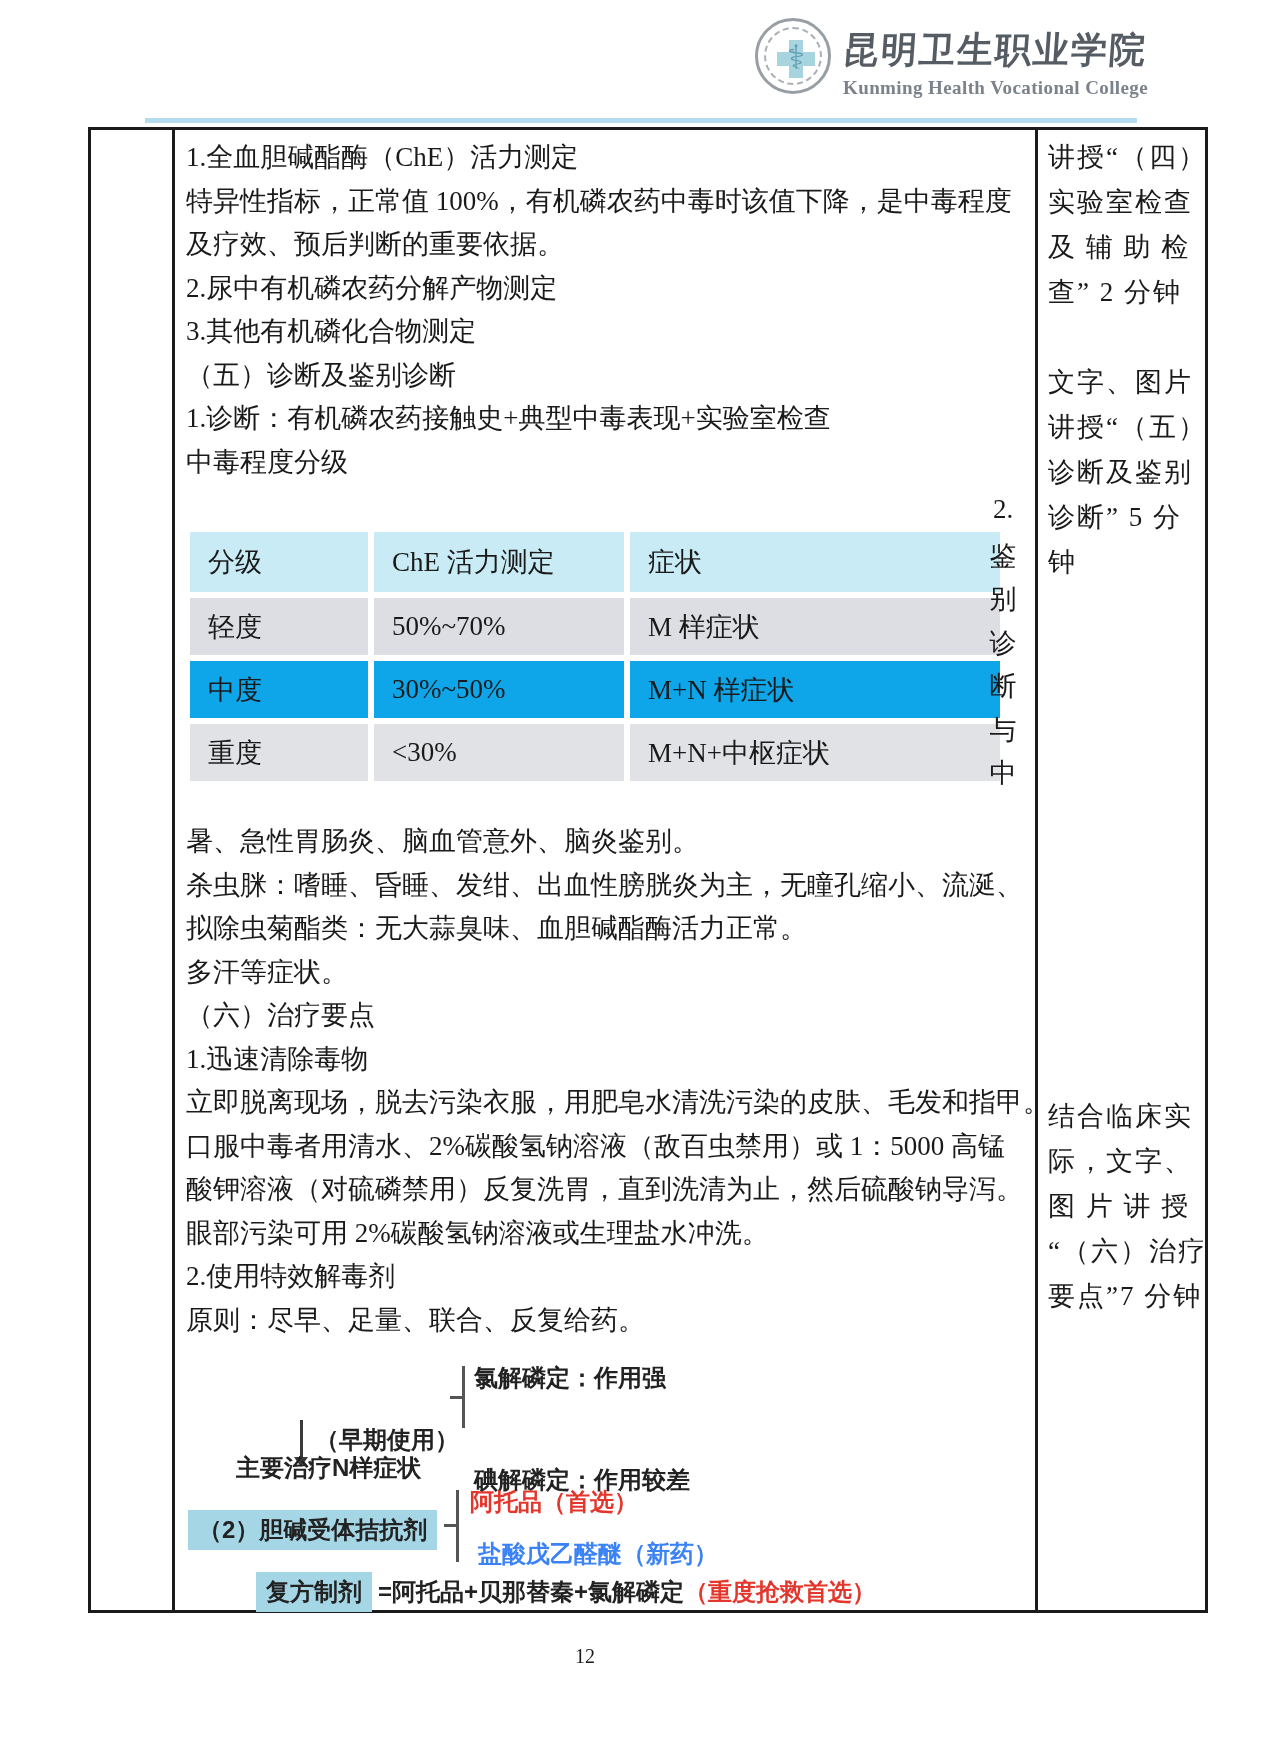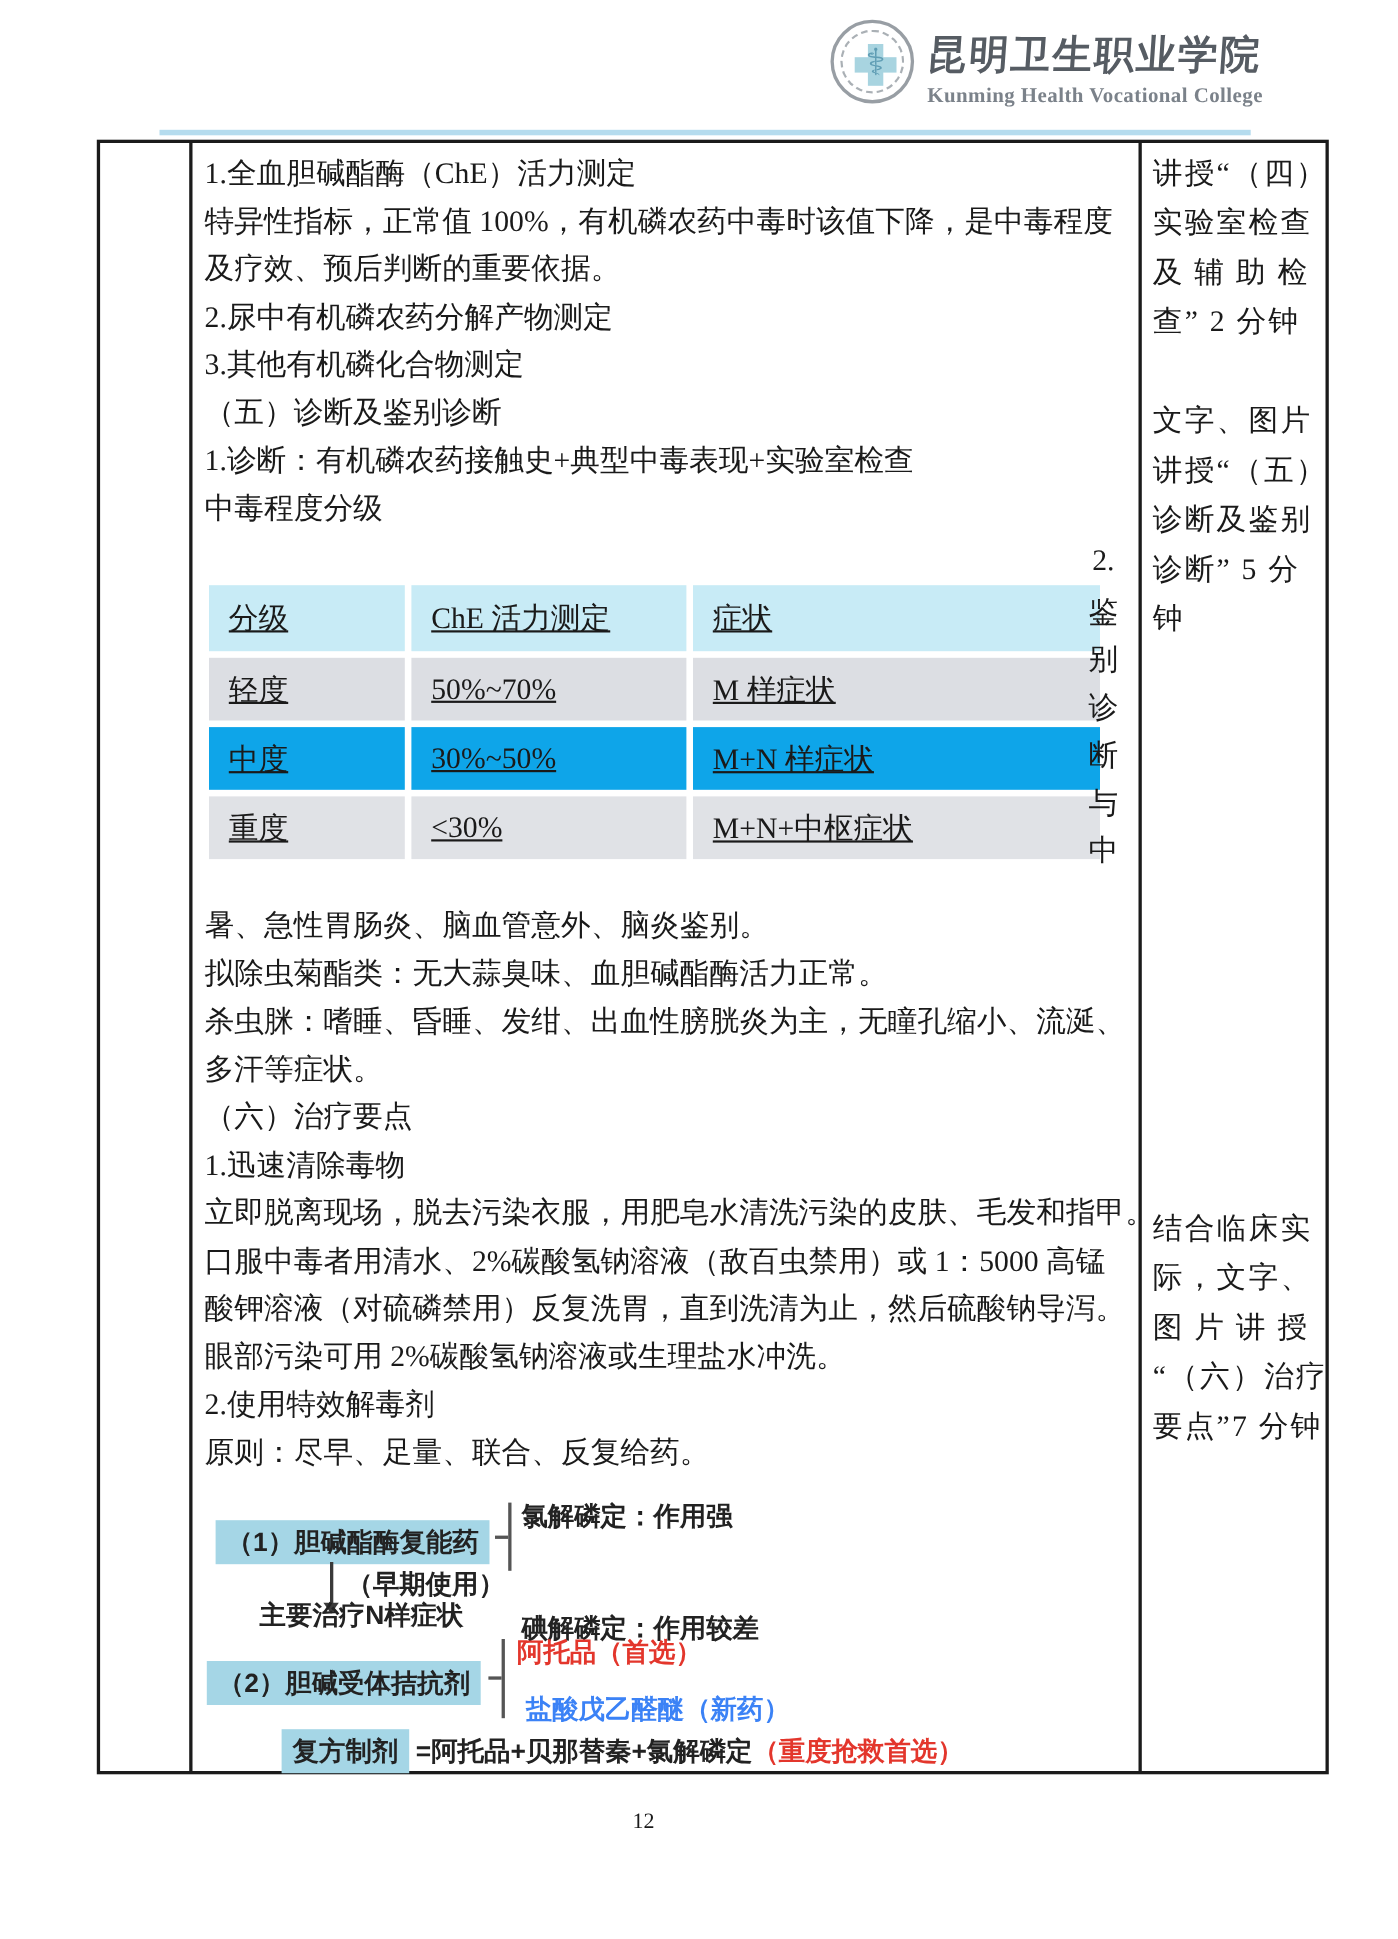--- a/index.html
+++ b/index.html
@@ -22,21 +22,21 @@
   
   .frame{border:3px solid #1b1b1b;box-sizing:border-box;}
   .vdiv{position:absolute;top:0;bottom:0;width:3px;background:#1b1b1b;}
   
   .para{font-size:27px;line-height:43.5px;white-space:nowrap;}
   .para div{height:43.5px;}
   .notes{font-size:27px;line-height:45px;letter-spacing:2px;white-space:nowrap;}
   .notes div{height:45px;}
   .wrapcol div{height:43.5px;font-size:27px;text-align:center;}
   
-  table.grading{border-collapse:separate;border-spacing:6px;text-decoration:underline;}
+  table.grading{border-collapse:separate;border-spacing:6px;}
   table.grading td{font-size:27px;padding:0 0 0 18px;vertical-align:middle;}
   td.hd{background:#c8ebf6;height:60px;}
   td.r1{background:#dcdee3;height:57px;}
   td.r2{background:#0ea5e9;height:57px;}
   td.r3{background:#e0e2e6;height:57px;}
   .c1{width:160px;} .c2{width:232px;} .c3{width:352px;}
   
   .dg{font-family:"Liberation Sans","DejaVu Sans",sans-serif;font-weight:bold;font-size:24px;
       white-space:nowrap;color:#222;}
   .hl{background:#a5d6e6;padding:4px 10px;}
@@ -109,37 +109,36 @@
     <div>鉴</div>
     <div>别</div>
     <div>诊</div>
     <div>断</div>
     <div>与</div>
     <div>中</div>
   </div>
 
   <div class="abs para" style="left:186px;top:820px;">
     <div>暑、急性胃肠炎、脑血管意外、脑炎鉴别。</div>
+    <div>杀虫脒：嗜睡、昏睡、发绀、出血性膀胱炎为主，无瞳孔缩小、流涎、</div>
     <div>拟除虫菊酯类：无大蒜臭味、血胆碱酯酶活力正常。</div>
-    <div>杀虫脒：嗜睡、昏睡、发绀、出血性膀胱炎为主，无瞳孔缩小、流涎、</div>
     <div>多汗等症状。</div>
     <div>（六）治疗要点</div>
     <div>1.迅速清除毒物</div>
     <div>立即脱离现场，脱去污染衣服，用肥皂水清洗污染的皮肤、毛发和指甲。</div>
     <div>口服中毒者用清水、2%碳酸氢钠溶液（敌百虫禁用）或 1：5000 高锰</div>
     <div>酸钾溶液（对硫磷禁用）反复洗胃，直到洗清为止，然后硫酸钠导泻。</div>
     <div>眼部污染可用 2%碳酸氢钠溶液或生理盐水冲洗。</div>
     <div>2.使用特效解毒剂</div>
     <div>原则：尽早、足量、联合、反复给药。</div>
   </div>
 
   <div class="abs dg" style="left:474px;top:1362px;">氯解磷定：作用强</div>
   <div class="abs bracket" style="left:462px;top:1366px;height:62px;"></div>
   <div class="abs tick" style="left:450px;top:1396px;width:12px;"></div>
-  <div class="abs dg hl" style="left:196px;top:1382px;">（1）胆碱酯酶复能药</div>
   <div class="abs dg" style="left:474px;top:1464px;text-align:right;">碘解磷定：作用较差</div>
   <div class="abs arrow-stem" style="left:300px;top:1420px;height:38px;"></div>
   <div class="abs arrow-head" style="left:294px;top:1457px;"></div>
   <div class="abs dg" style="left:315px;top:1424px;">（早期使用）</div>
   <div class="abs dg" style="left:236px;top:1452px;">主要治疗N样症状</div>
 
   <div class="abs dg red" style="left:470px;top:1486px;">阿托品（首选）</div>
   <div class="abs bracket" style="left:456px;top:1490px;height:72px;"></div>
   <div class="abs tick" style="left:444px;top:1524px;width:12px;"></div>
   <div class="abs dg hl" style="left:188px;top:1510px;">（2）胆碱受体拮抗剂</div>

